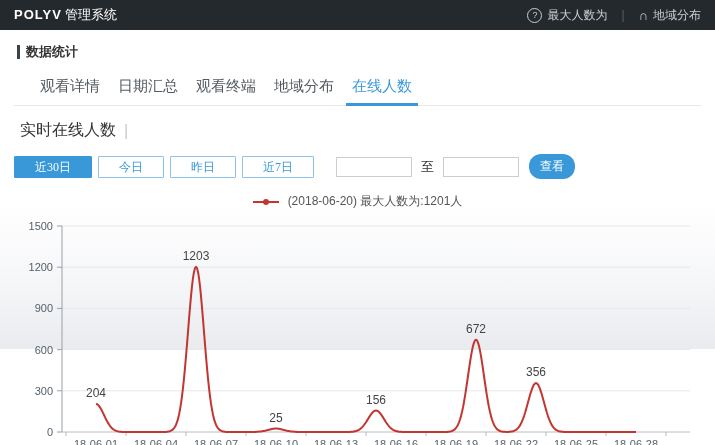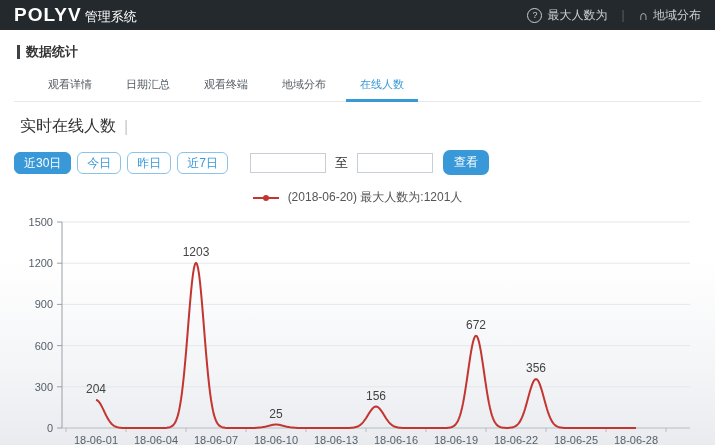--- a/index.html
+++ b/index.html
@@ -7,67 +7,67 @@
     width:715px;height:445px;overflow:hidden;
     font-family:"Liberation Sans","DejaVu Sans",sans-serif;
     background:#fff;color:#333;
   }
   
   .top-bar{
     height:30px;background:#24292e;display:flex;align-items:center;
     justify-content:space-between;padding:0 14px;box-sizing:border-box;
   }
   .brand{display:flex;align-items:baseline;color:#fff;cursor:pointer;}
-  .brand-name{font-size:19px;font-weight:bold;letter-spacing:1px;}
+  .brand-name{font-size:13px;font-weight:bold;letter-spacing:1px;}
   .brand-suffix{font-size:13px;font-weight:normal;margin-left:3px;}
   .top-right{display:flex;align-items:center;font-size:12px;color:#c9cdd1;}
   .top-link{display:flex;align-items:center;cursor:pointer;}
   .help-icon{
     width:13px;height:13px;border:1px solid #c9cdd1;border-radius:50%;
     font-size:9px;line-height:12px;text-align:center;margin-right:5px;
   }
   .headset-icon{font-size:13px;font-weight:bold;margin-right:5px;line-height:13px;}
   .top-divider{margin:0 14px;color:#5a6066;}
   
   .content{
-    height:415px;box-sizing:border-box;
+    height:319px;box-sizing:border-box;
     background:linear-gradient(180deg,#ffffff 0%,#ffffff 55%,#f4f5f7 82%,#e9ebef 100%);
   }
   .section-title-row{display:flex;align-items:center;padding:13px 0 10px 17px;}
   .section-marker{width:3px;height:14px;background:#3b4349;margin-right:6px;}
   .section-title{font-size:13px;font-weight:bold;color:#333;}
   
   .tabs{display:flex;padding-left:20px;border-bottom:1px solid #e6e8ea;margin:0 14px;}
   .tab{
-    width:72px;text-align:center;font-size:11px;color:#525a61;
+    width:72px;text-align:center;font-size:15px;color:#525a61;
     padding:6px 0 7px;border-bottom:3px solid transparent;margin-bottom:-1px;
     margin-right:6px;cursor:pointer;
   }
   .tab.active{color:#3898d8;border-bottom-color:#3898d8;}
   
   .subnav{margin:14px 0 0 20px;font-size:16px;display:flex;align-items:center;}
   .subnav-current{color:#333;}
   .subnav-sep{color:#c6cacd;margin:0 8px;}
   .subnav-link{color:#3898d8;cursor:pointer;text-decoration:none;}
   
   .filter-bar{margin:13px 0 0 14px;display:flex;align-items:center;}
   .qbtn{
-    font-size:12px;padding:2px 9px;border-radius:6px;margin-right:6px;
+    font-size:12px;padding:2px 20px;border-radius:1px;margin-right:6px;
     border:1px solid #8cc3e8;color:#3898d8;background:transparent;cursor:pointer;
-    font-family:Liberation Sans, sans-serif;line-height:16px;
+    font-family:Liberation Serif, serif;line-height:16px;
   }
   .qbtn.active{background:#3898d8;border-color:#3898d8;color:#fff;}
   .date-input{
     width:76px;height:20px;box-sizing:border-box;border:1px solid #c9ced6;
     background:#fff;font-size:12px;padding:1px 5px;margin-left:16px;
   }
   .date-input.second{margin-left:0;}
   .to-label{font-size:13px;color:#333;margin:0 9px;}
   .view-btn{
-    background:#3898d8;color:#fff;border:none;border-radius:7px;
+    background:#3898d8;color:#fff;border:none;border-radius:12px;
     font-size:12px;padding:4px 11px;margin-left:10px;cursor:pointer;font-family:inherit;
   }
   
   .legend{display:flex;justify-content:center;align-items:center;margin-top:14px;}
   .legend-marker{width:26px;height:2px;background:#c23531;position:relative;margin-right:9px;}
   .legend-dot{
     position:absolute;left:10px;top:-2px;width:6px;height:6px;border-radius:50%;background:#c23531;
   }
   .legend-text{font-size:12px;color:#555;}
   

